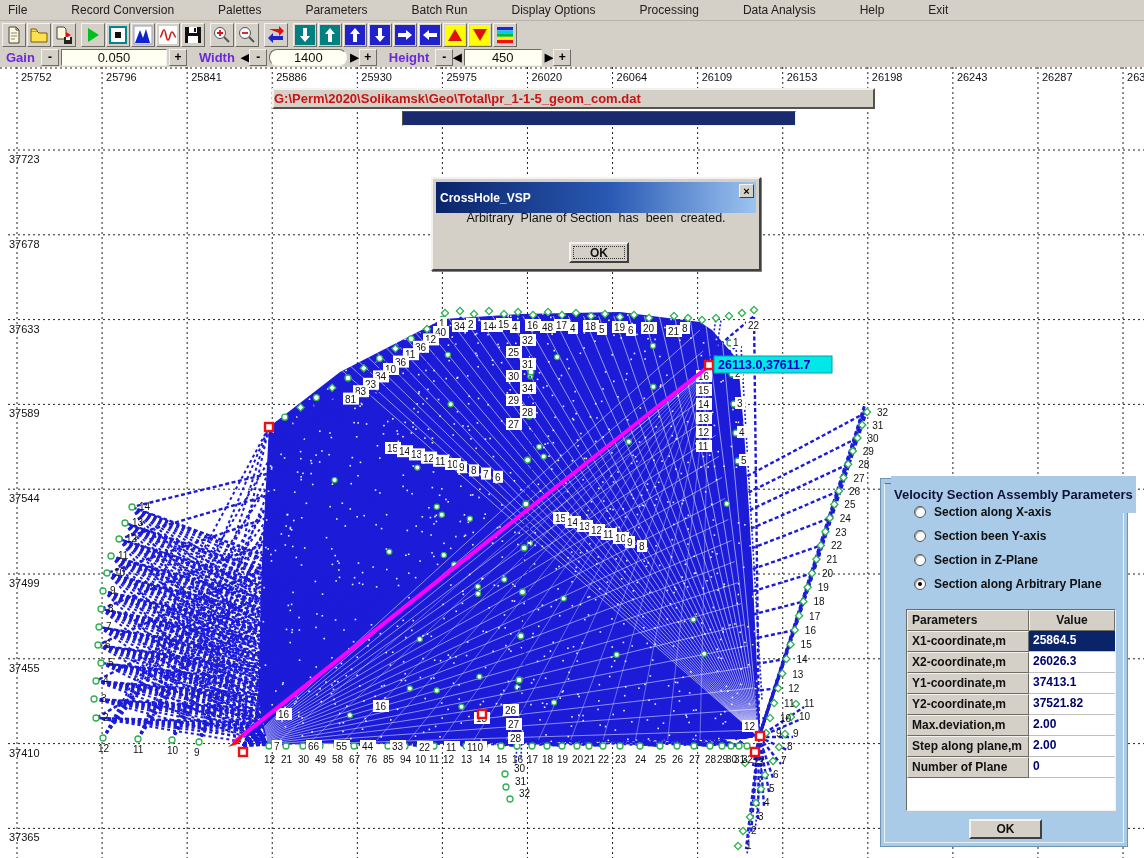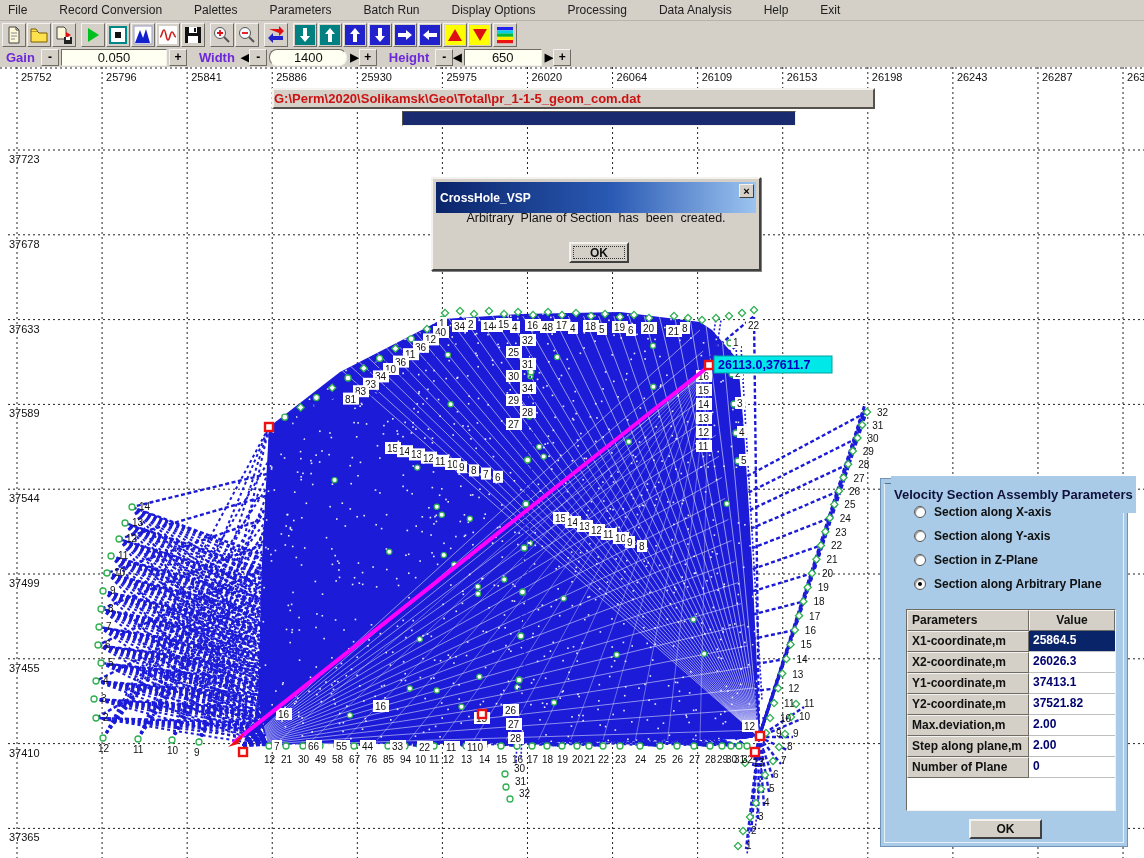--- a/index.html
+++ b/index.html
@@ -1,21 +1,21 @@
 <!DOCTYPE html>
 <html><head>
 <meta charset="utf-8">
 <style>
   * { margin:0; padding:0; box-sizing:border-box; }
   html,body { width:1144px; height:858px; overflow:hidden; }
   body { background:#d4d0c8; font-family:"Liberation Sans", sans-serif; position:relative; }
 
   
   #menubar { position:absolute; left:0; top:0; width:1144px; height:21px;
-    background:#d4d0c8; display:flex; align-items:center; gap:4px;
+    background:#d4d0c8; display:flex; align-items:center; gap:16px;
     border-bottom:1px solid #b8b4ac; }
   .menu-item { font-size:12px; color:#202020; padding:3px 14px 3px 14px; white-space:nowrap; cursor:default; }
   .menu-item:first-child { padding-left:8px; }
 
   
   #toolbar { position:absolute; left:0; top:22px; width:1144px; height:26px;
     background:#d4d0c8; display:flex; align-items:center; padding-left:2px; }
   .tbtn { width:24px; height:24px; margin-right:1px; background:#d4d0c8;
     border:1px solid; border-color:#f4f2ee #6e6a64 #6e6a64 #f4f2ee;
     display:flex; align-items:center; justify-content:center; padding:0; }
@@ -248,21 +248,21 @@
   <button class="ctl-btn" style="margin-left:2px;">+</button>
   <span class="ctl-label" style="margin-left:6px;">Width</span>
   <span class="tri">◀</span>
   <button class="ctl-btn">-</button>
   <span class="ctl-field" style="width:78px;margin-left:2px;border-radius:8px;">1400</span>
   <span class="tri" style="margin-left:3px;">▶</span>
   <button class="ctl-btn">+</button>
   <span class="ctl-label" style="margin-left:6px;">Height</span>
   <button class="ctl-btn">-</button>
   <span class="tri">◀</span>
-  <span class="ctl-field" style="width:78px;margin-left:2px;">650</span>
+  <span class="ctl-field" style="width:78px;margin-left:2px;">450</span>
   <span class="tri" style="margin-left:3px;">▶</span>
   <button class="ctl-btn">+</button>
 </div>
 
 <div id="plot-wrap">
   <svg id="plot" width="1144" height="791" viewBox="0 67 1144 791">
       <rect x="0" y="67" width="1144" height="791" fill="#ffffff"></rect>
       <g stroke="#222" stroke-width="1" stroke-dasharray="2 3">
         <line x1="17" y1="67" x2="17" y2="858"></line>
         <line x1="102.08" y1="67" x2="102.08" y2="858"></line>
@@ -2150,21 +2150,21 @@
   <div id="panel-box">
     <span id="panel-title">Velocity Section Assembly Parameters</span>
   </div>
   <div id="radio-container">
       <div class="radio-row" style="top: 26px;">
         <span class="radio-circle"></span>
         <span class="radio-label">Section along  X-axis</span>
       </div>
       <div class="radio-row" style="top: 50px;">
         <span class="radio-circle"></span>
-        <span class="radio-label">Section along Y-axis</span>
+        <span class="radio-label">Section been Y-axis</span>
       </div>
       <div class="radio-row" style="top: 74px;">
         <span class="radio-circle"></span>
         <span class="radio-label">Section in Z-Plane</span>
       </div>
       <div class="radio-row" style="top: 98px;">
         <span class="radio-circle sel"></span>
         <span class="radio-label">Section along Arbitrary Plane</span>
       </div>
     </div>

